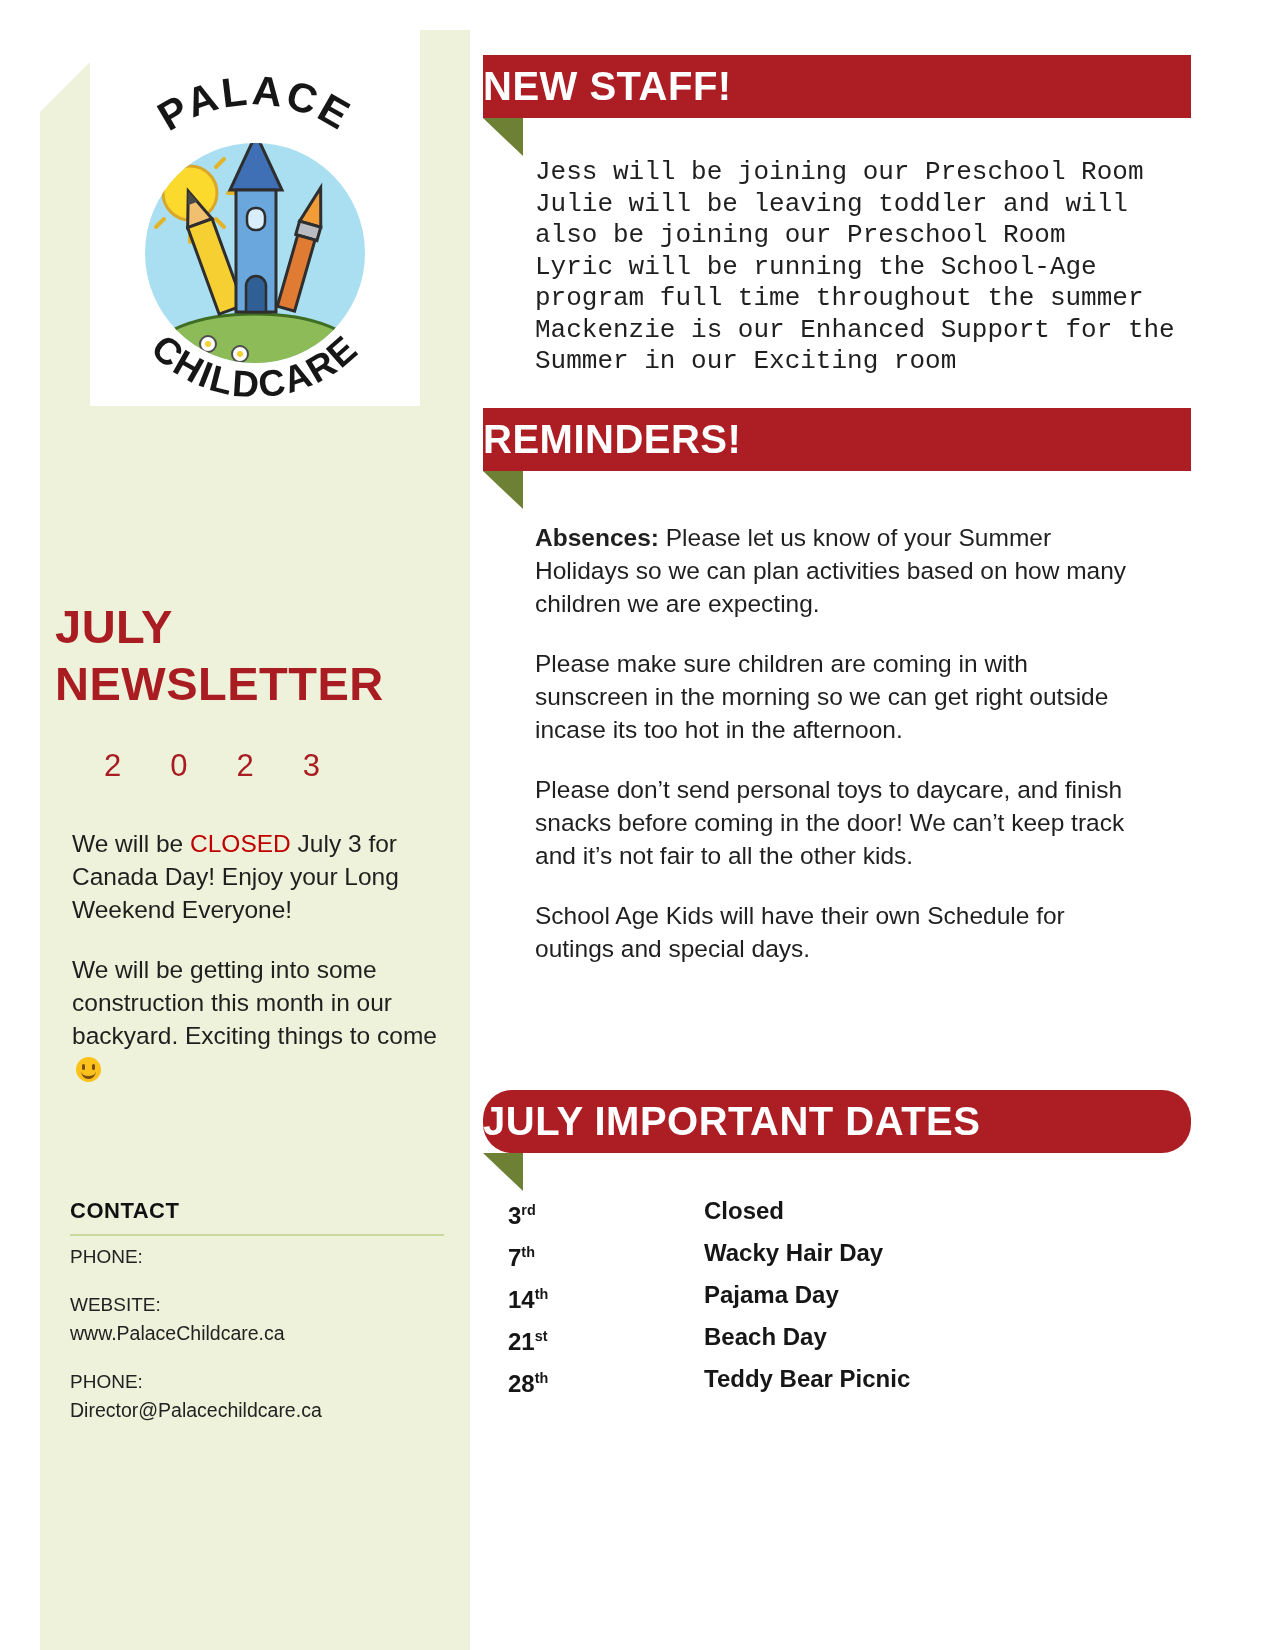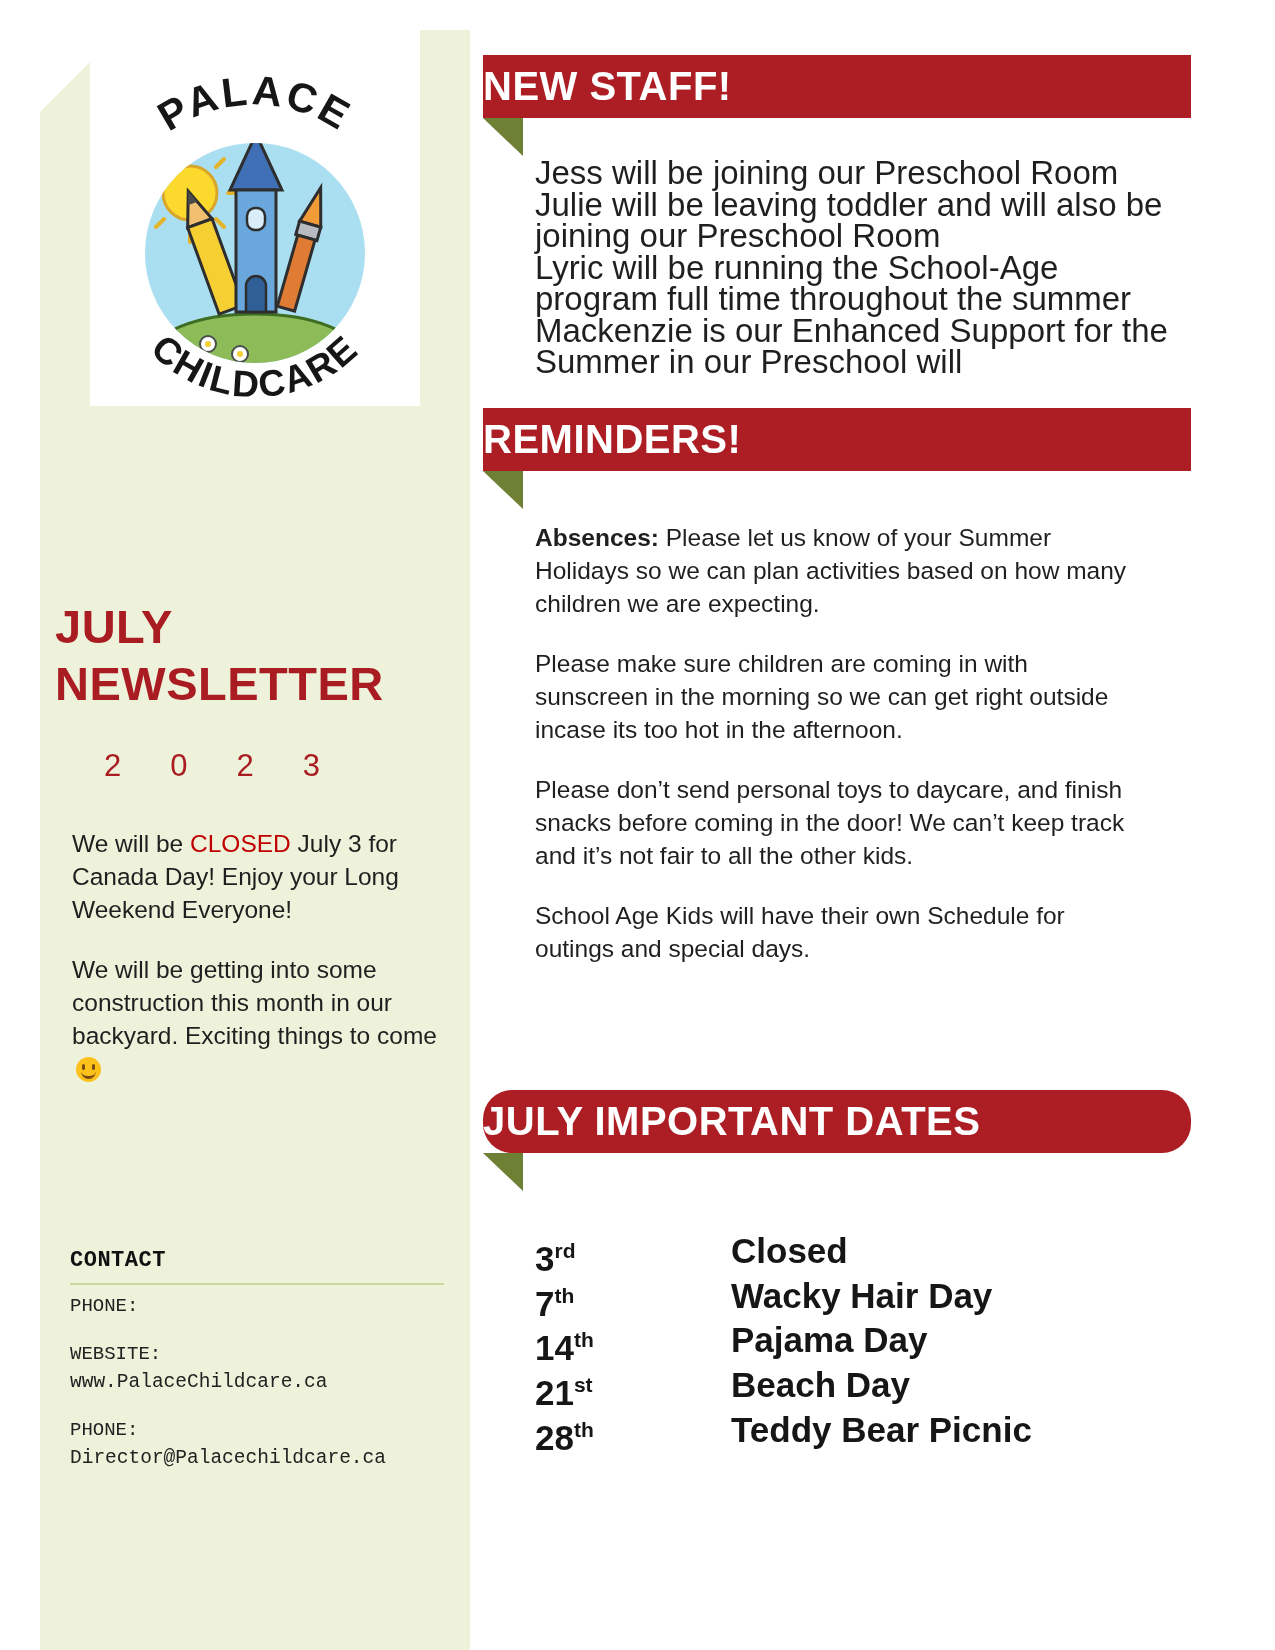--- a/index.html
+++ b/index.html
@@ -41,21 +41,21 @@
   }
   .smiley::before {
     content:""; position:absolute; left:6px; top:7px; width:3px; height:6px;
     background:#7a4b12; border-radius:2px; box-shadow:10px 0 0 #7a4b12;
   }
   .smiley::after {
     content:""; position:absolute; left:5px; top:11px; width:15px; height:8px;
     border-bottom:3px solid #7a4b12; border-radius:0 0 14px 14px;
   }
 
-  .contact { position:absolute; left:70px; top:1248px; width:374px;font-family:Liberation Mono, monospace; }
+  .contact { position:absolute; left:70px; top:1198px; width:374px; }
   .contact-heading {
     font-size:22px; font-weight:bold; letter-spacing:.5px; color:#111;
     padding-bottom:10px; border-bottom:2px solid var(--contact-rule,#C9D89D); margin-bottom:10px;
   }
   .contact-group { margin-bottom:26px; }
   .contact-label { font-size:19px; color:#222; margin-bottom:6px; }
   .contact-value { font-size:19.5px; color:#222; }
 
   
   .banner {
@@ -65,25 +65,25 @@
     white-space:nowrap;
   }
   .b1 { top:55px; } .b2 { top:408px; } .b3 { top:1090px;border-radius:29px; }
   .fold {
     position:absolute; left:483px; width:40px; height:38px;
     background:var(--fold-green,#6E8034);
     clip-path:polygon(0 0, 100% 0, 100% 100%);
   }
   .f1 { top:118px; } .f2 { top:471px; } .f3 { top:1153px; }
 
-  .staff { position:absolute; left:535px; top:157px; width:650px; font-size:33px; line-height:31.5px; color:#1f1f1f; }
+  .staff { position:absolute; left:535px; top:157px; width:650px; font-size:26px; line-height:31.5px; color:#1f1f1f;font-family:Liberation Mono, monospace; }
   .reminders { position:absolute; left:535px; top:521px; width:600px; font-size:24.5px; line-height:33px; color:#1f1f1f; }
   .reminders p { margin-bottom:27px; }
 
-  .dates { position:absolute; left:535px; top:1192px; width:650px; font-size:35px; font-weight:bold; line-height:37px; color:#161616;margin-top:40px; }
+  .dates { position:absolute; left:508px; top:1192px; width:650px; font-size:24px; font-weight:bold; line-height:37px; color:#161616; }
   .date-row { display:flex; }
   .date-day { width:196px; }
   .date-day sup { font-size:.6em; vertical-align:super; }
 </style>
 </head>
 <body>
 
 <div class="page">
 
   <div class="sidebar"></div>
@@ -171,21 +171,21 @@
       <div class="contact-value">Director@Palacechildcare.ca</div>
     </div>
   </div>
 
   <div class="banner b1">NEW STAFF!</div>
   <div class="fold f1"></div>
   <div class="staff">
     <div>Jess will be joining our Preschool Room</div>
     <div>Julie will be leaving toddler and will also be joining our Preschool Room</div>
     <div>Lyric will be running the School-Age program full time throughout the summer</div>
-    <div>Mackenzie is our Enhanced Support for the Summer in our Preschool will</div>
+    <div>Mackenzie is our Enhanced Support for the Summer in our Exciting room</div>
   </div>
 
   <div class="banner b2">REMINDERS!</div>
   <div class="fold f2"></div>
   <div class="reminders">
     <p><b>Absences:</b><span> Please let us know of your Summer Holidays so we can plan activities based on how many children we are expecting.</span></p>
     <p>Please make sure children are coming in with sunscreen in the morning so we can get right outside incase its too hot in the afternoon.</p>
     <p>Please don’t send personal toys to daycare, and finish snacks before coming in the door! We can’t keep track and it’s not fair to all the other kids.</p>
     <p>School Age Kids will have their own Schedule for outings and special days.</p>
   </div>

